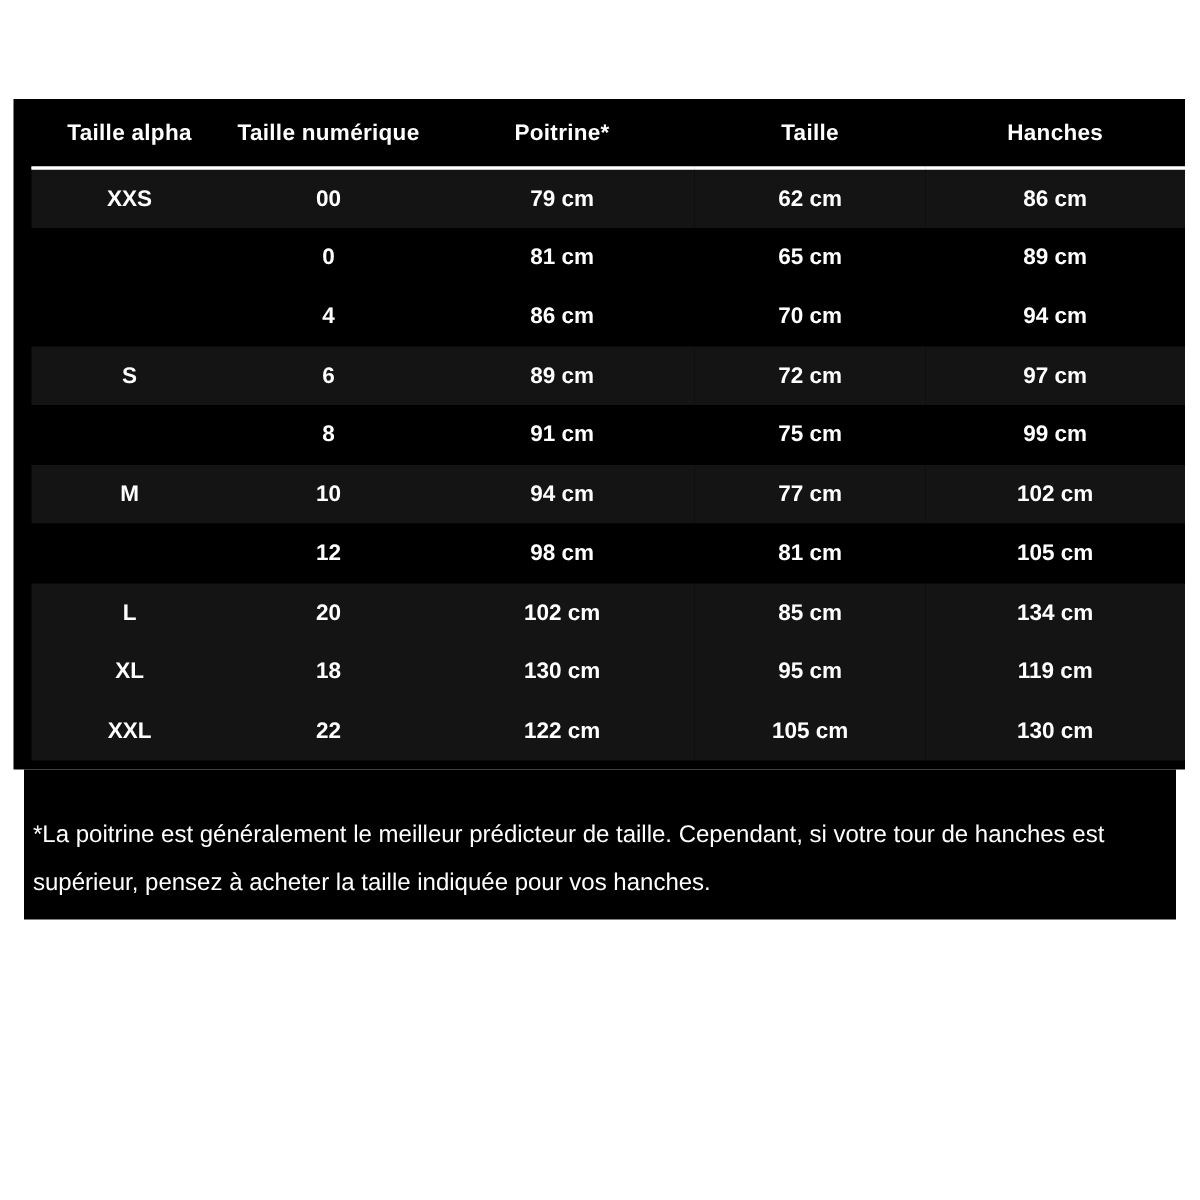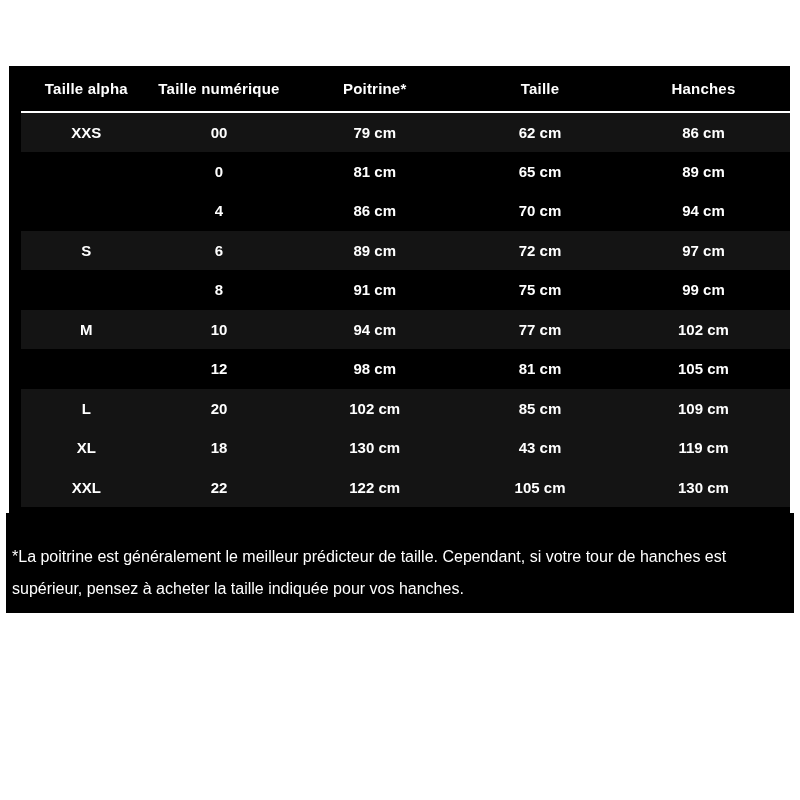--- a/index.html
+++ b/index.html
@@ -53,21 +53,21 @@
     text-align: center;
     vertical-align: middle;
     color: var(--text);
     padding: 0;
   }
   tr.size-row { background: var(--table-bg); }
   tr.size-row.highlight { background: var(--row-highlight); }
   td.cell-alpha, td.cell-numeric { font-weight: bold; }
   td.cell-value { font-weight: bold; }
   .footnote-block {
-    margin: 0 6px;
+    margin: 0 16px;
     background: var(--table-bg);
     padding: 28px 36px 8px 6px;
   }
   .footnote {
     font-size: 16px;
     line-height: 32px;
     color: var(--text);
     text-align: left;
   }
 </style>
@@ -141,27 +141,27 @@
             <td class="cell-numeric">12</td>
             <td class="cell-value">98 cm</td>
             <td class="cell-value">81 cm</td>
             <td class="cell-value">105 cm</td>
           </tr>
           <tr class="size-row highlight">
             <td class="cell-alpha">L</td>
             <td class="cell-numeric">20</td>
             <td class="cell-value">102 cm</td>
             <td class="cell-value">85 cm</td>
-            <td class="cell-value">109 cm</td>
+            <td class="cell-value">134 cm</td>
           </tr>
           <tr class="size-row highlight">
             <td class="cell-alpha">XL</td>
             <td class="cell-numeric">18</td>
             <td class="cell-value">130 cm</td>
-            <td class="cell-value">43 cm</td>
+            <td class="cell-value">95 cm</td>
             <td class="cell-value">119 cm</td>
           </tr>
           <tr class="size-row highlight">
             <td class="cell-alpha">XXL</td>
             <td class="cell-numeric">22</td>
             <td class="cell-value">122 cm</td>
             <td class="cell-value">105 cm</td>
             <td class="cell-value">130 cm</td>
           </tr>
         </tbody>

